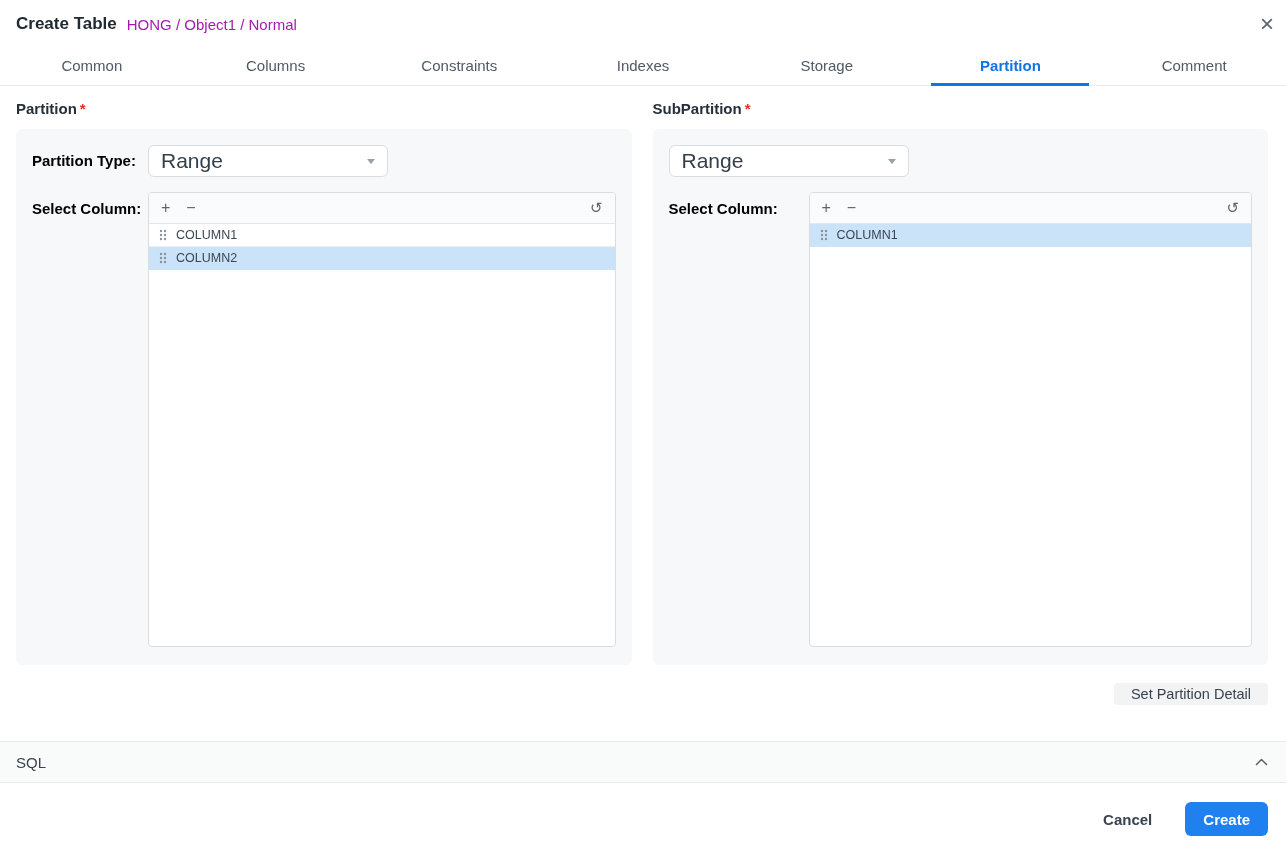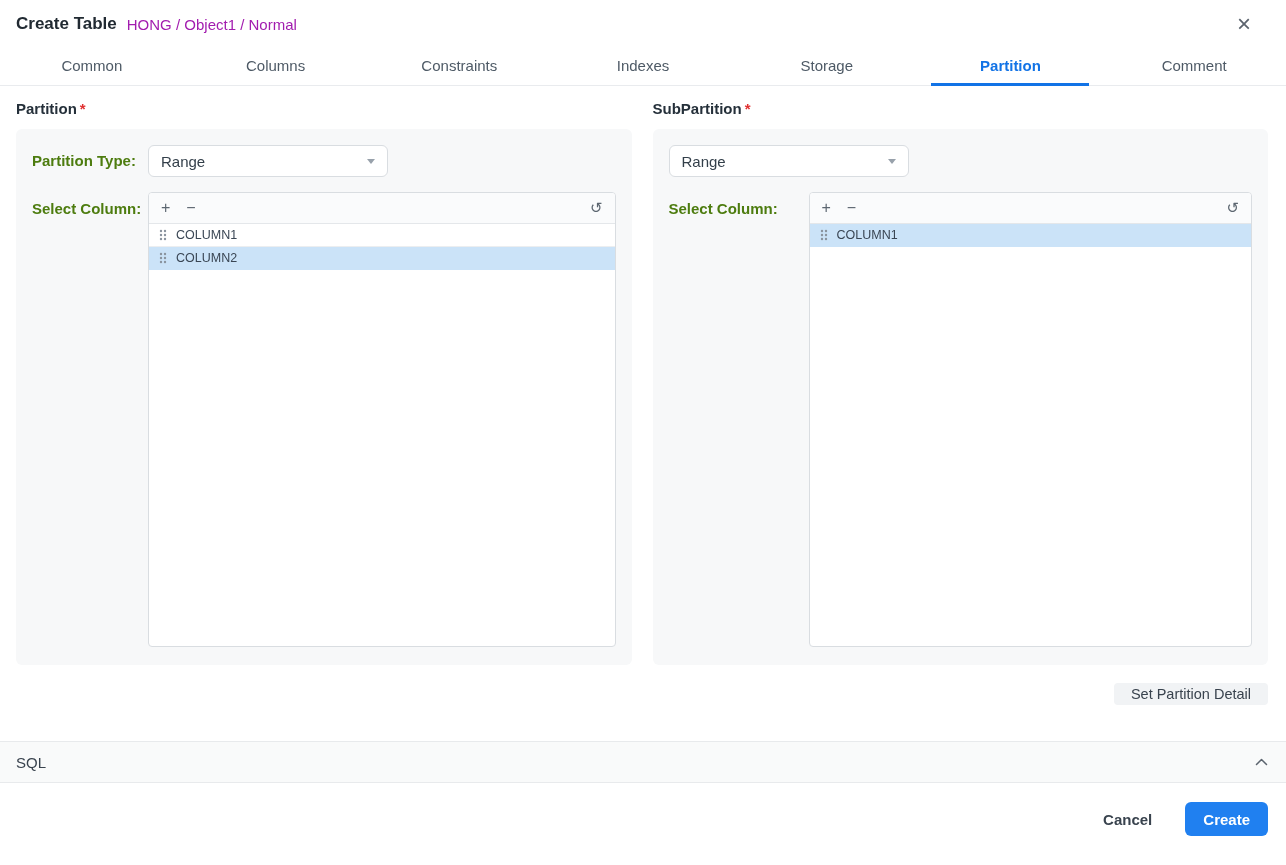--- a/index.html
+++ b/index.html
@@ -9,21 +9,21 @@
     background: #ffffff;
     color: #2c3640;
     font-size: 15px;
   }
 
   
   .dlg-header {
     height: 48px;
     display: flex;
     align-items: center;
-    padding: 0 35px 0 16px;
+    padding: 0 12px 0 16px;
   }
   .dlg-title { font-size: 17px; font-weight: bold; color: #212a32; }
   .dlg-breadcrumb { margin-left: 10px; font-size: 15px; color: #a21caf; }
   .dlg-close {
     margin-left: auto;
     font-size: 24px;
     line-height: 20px;
     color: #5c646e;
     cursor: pointer;
     background: none; border: none;
@@ -73,39 +73,39 @@
     background: #f7f8f9;
     border-radius: 6px;
     height: 536px;
     padding: 16px;
   }
   .form-row { display: flex; margin-bottom: 15px; }
   .form-row:last-child { margin-bottom: 0; }
   .form-label {
     font-size: 15px;
     font-weight: 600;
-    color: #4d7c0f;
+    color: #000000;
     line-height: 32px;
     flex: 0 0 auto;
   }
   .panel-left .form-label  { width: 116px; }
   .panel-right .form-label { width: 140px; }
   .form-row.align-top .form-label { line-height: 20px; padding-top: 7px; }
 
   .select-box {
     width: 240px;
     height: 32px;
     background: #ffffff;
     border: 1px solid #d9dde1;
     border-radius: 6px;
     display: flex;
     align-items: center;
     justify-content: space-between;
     padding: 0 12px;
-    font-size: 15px;
+    font-size: 21px;
     color: #333f4a;
     cursor: pointer;
     gap: 15px;
   }
   .caret-down {
     width: 0; height: 0;
     border-left: 4px solid transparent;
     border-right: 4px solid transparent;
     border-top: 5px solid #98a1ab;
   }

